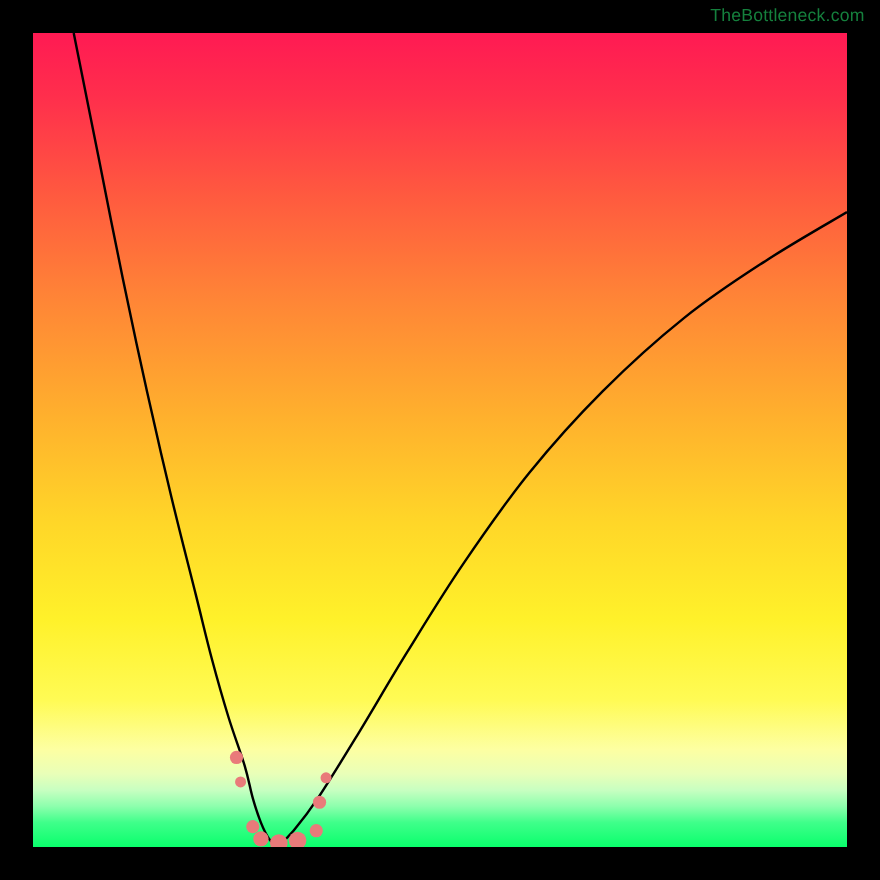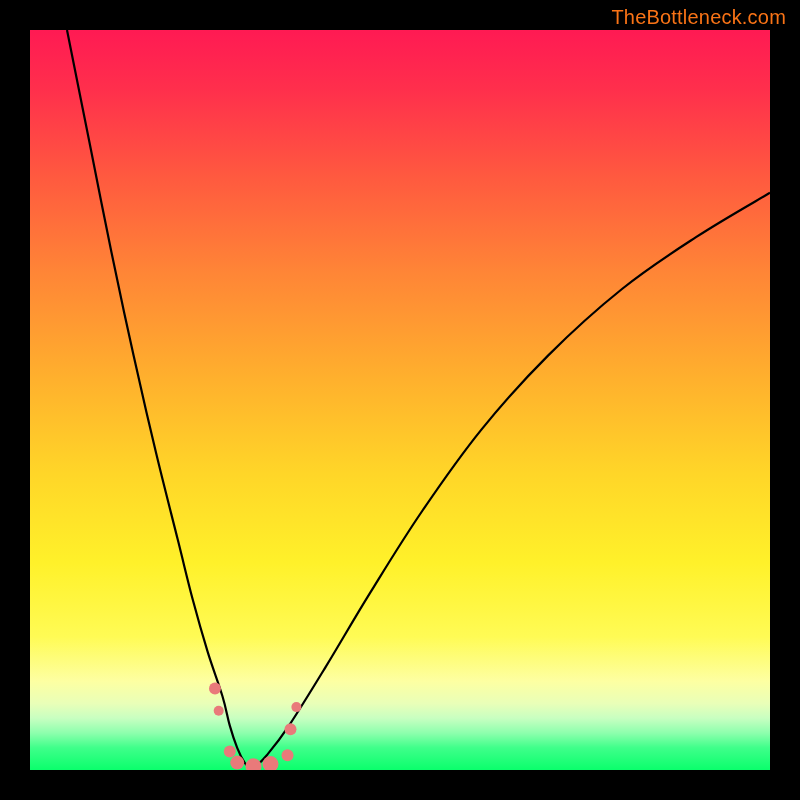--- a/index.html
+++ b/index.html
@@ -36,22 +36,22 @@
       #c8ffc1 93%,
       #8dffad 95%,
       #3fff8a 97%,
       #0aff6c 100%
     );
   }
   .watermark {
     position: absolute;
     top: 6px;
     right: 14px;
-    color: #f97316;
-    font-size: 20px;
+    color: #15803d;
+    font-size: 16px;
     font-weight: 500;
     letter-spacing: 0.2px;
   }
   .curves {
     position: absolute;
     inset: 0;
     pointer-events: none;
   }
 </style>
 </head>

